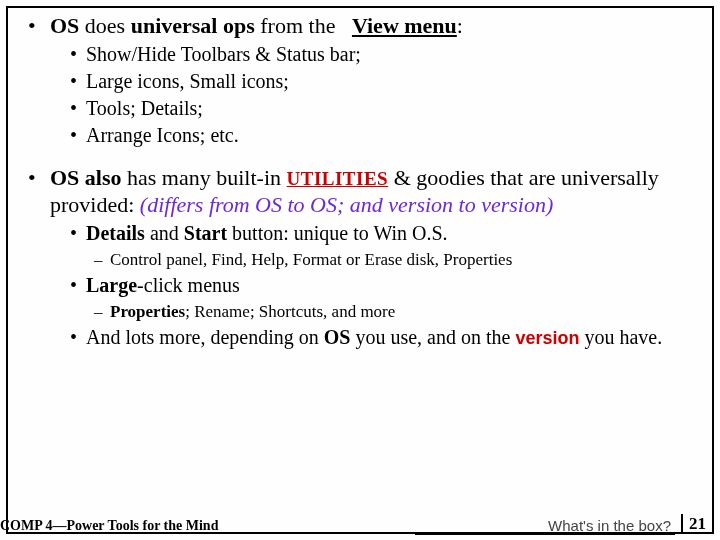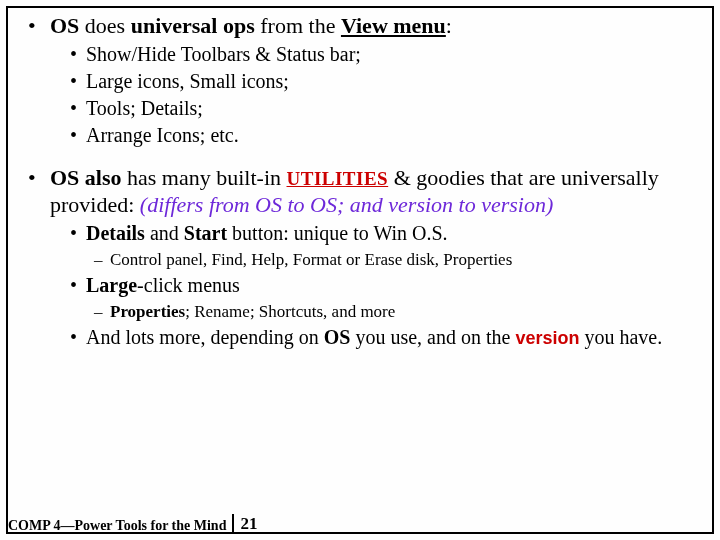--- a/index.html
+++ b/index.html
@@ -45,42 +45,42 @@
     display: flex;
     margin-left: 66px;
     font-size: 17px;
     margin-top: 3px;
     margin-bottom: 3px;
   }
   .bullet-l3 .dash { width: 16px; flex-shrink: 0; }
   .bullet-l3 .txt { flex: 1; }
   .spacer { height: 14px; }
   b { font-weight: bold; }
-  .view-menu { text-decoration: underline; }
+  .view-menu { text-decoration: underline; margin-left: 11px; }
   .utilities {
     color: #cc0000;
     font-weight: bold;
     text-decoration: underline;
     font-family: Liberation Serif, serif;
     font-size: 19px;
     letter-spacing: 0.5px;
   }
   .red-italic {
     color: #6d28d9;
     font-style: italic;
   }
   .version {
     color: #cc0000;
     font-weight: bold;
     font-family: Verdana, Arial, sans-serif;
     font-size: 18px;
   }
   .footer {
     position: absolute;
-    bottom: 6px; left: 8px; right: 8px;
+    bottom: 6px; left: 0; right: 8px;
     height: 22px;
     font-size: 14px;
     font-weight: bold;
     display: flex;
     align-items: flex-end;
   }
   .footer-left { flex: 0 0 auto; }
   .footer-center {
     flex: 1;
     text-align: right;
@@ -99,21 +99,21 @@
   }
   .footer-divider {
     width: 2px;
     height: 20px;
     background: #000;
     margin: 0 6px 0 6px;
   }
   .footer-right {
     font-size: 17px;
     font-weight: bold;
-    padding-right: 0;
+    padding-right: 6px;
   }
 </style>
 </head>
 <body>
 
 <div class="slide-border"></div>
 
 <div class="content">
 
   <div class="bullet-l1">
@@ -179,15 +179,19 @@
     <div class="dot">•</div>
     <div class="txt">
       <span>And lots more, depending on </span><b>OS</b><span> you use, and on the </span><span class="version">version</span><span> you have.</span>
     </div>
   </div>
 
 </div>
 
 <div class="footer">
   <div class="footer-left">COMP 4—Power Tools for the Mind</div>
+  <div class="footer-center">
+    <span>What's in the box?</span>
+    <div class="foot-rule"></div>
+  </div>
   <div class="footer-divider"></div>
   <div class="footer-right">21</div>
 </div>
 
 </body></html>

